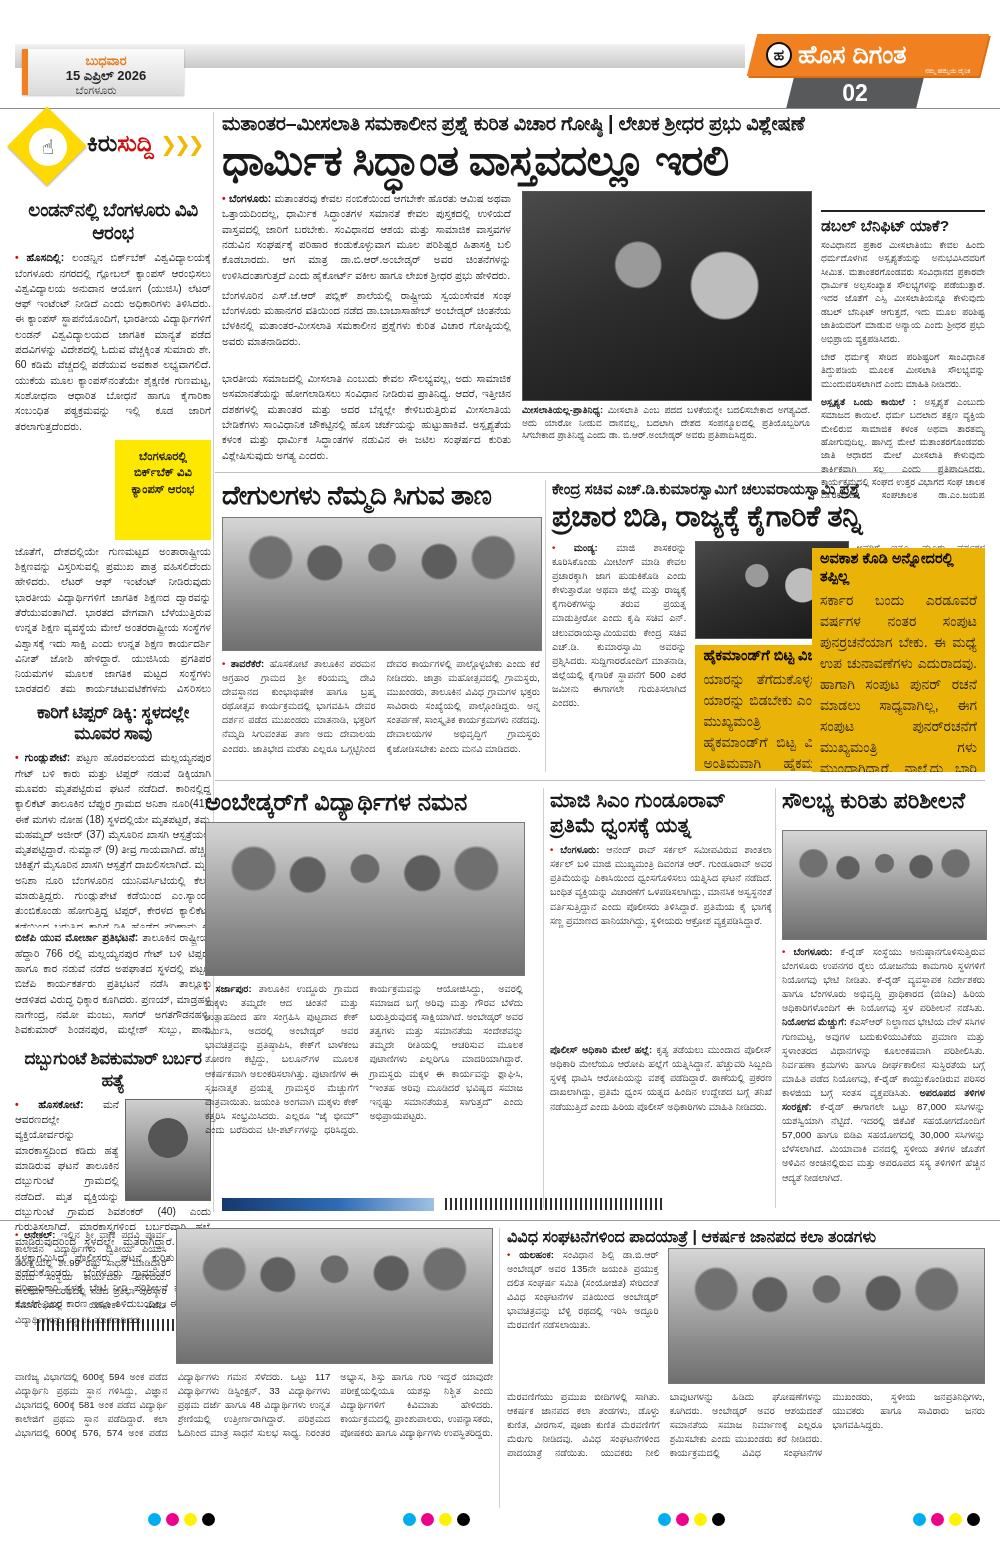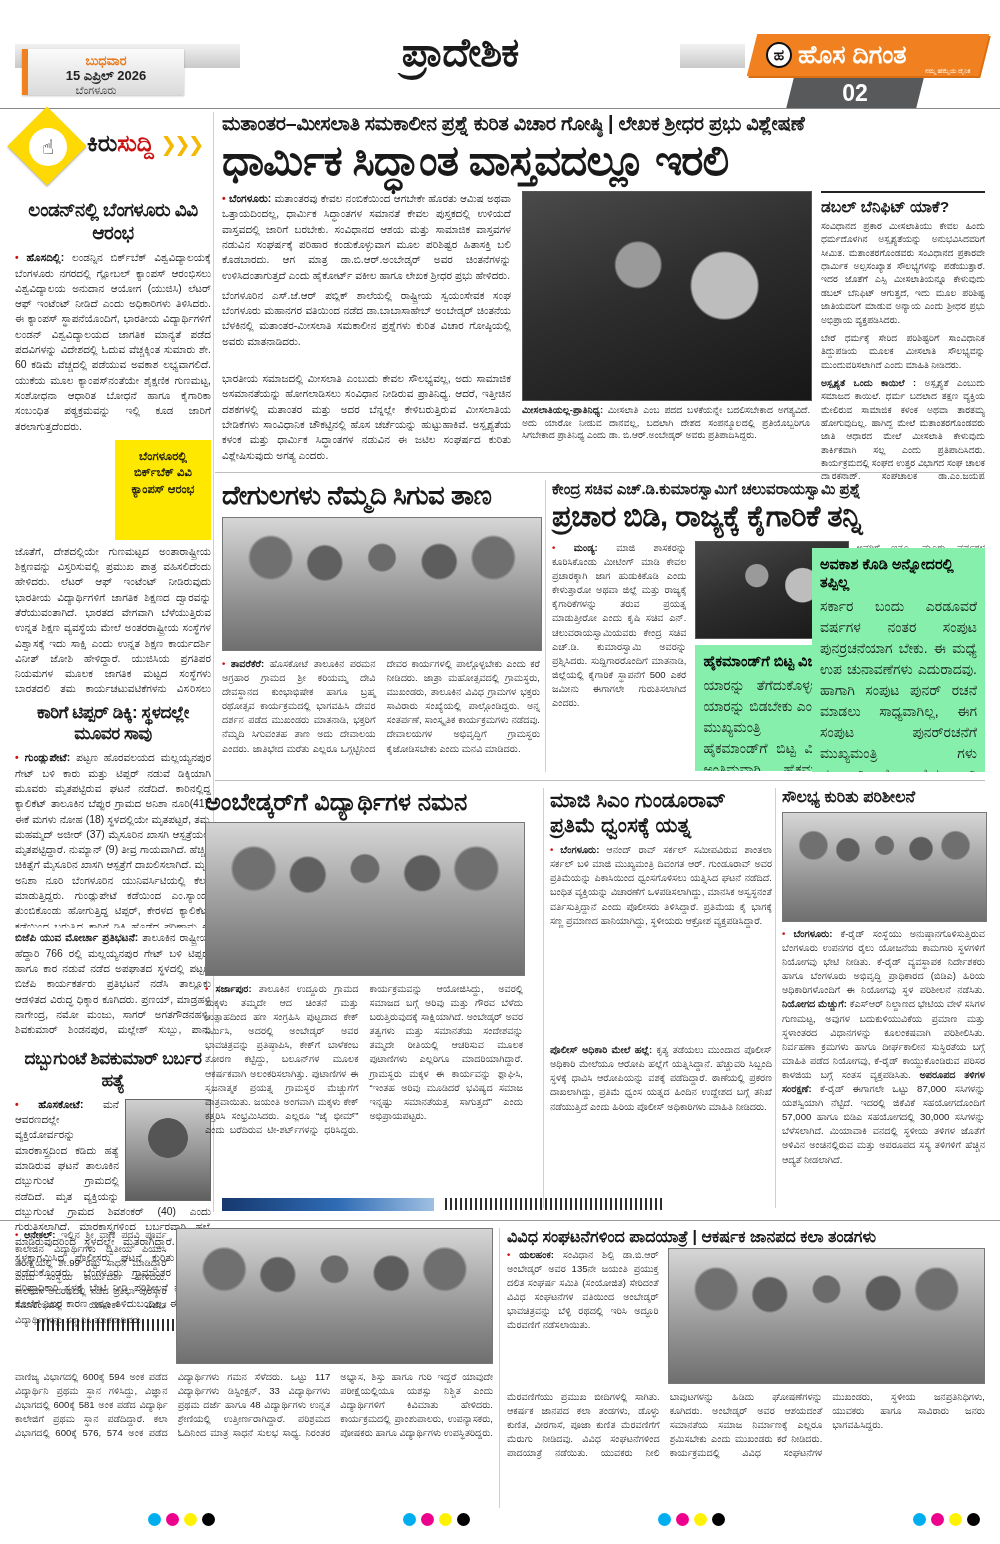--- a/index.html
+++ b/index.html
@@ -36,21 +36,21 @@
       radial-gradient(circle at 50% 30%,#6b6b6b 0 7%,transparent 8%),
       radial-gradient(circle at 68% 33%,#5d5d5d 0 7%,transparent 8%),
       radial-gradient(circle at 85% 30%,#6f6f6f 0 7%,transparent 8%),
       linear-gradient(180deg,#d6d6d6 0%,#b0b0b0 35%,#8b8b8b 70%,#6f6f6f 100%);}
   .ph-dark{border:1px solid #555;background:
       radial-gradient(circle at 70% 45%,#bdbdbd 0 14%,transparent 15%),
       radial-gradient(circle at 40% 35%,#9a9a9a 0 10%,transparent 11%),
       linear-gradient(160deg,#4a4a4a 0%,#2e2e2e 45%,#171717 100%);}
   .cap{font-size:9.3px;line-height:1.35;text-align:justify;color:#222;margin-top:3px;}
   .capb{font-weight:bold;}
-  .greenbox{background:#86efac;padding:7px 8px;box-sizing:border-box;}
+  .greenbox{background:#eab308;padding:1px 8px;box-sizing:border-box;}
   .greenbox .gtitle{font-size:14.5px;font-weight:800;line-height:1.25;margin-bottom:5px;color:#000;}
   .greenbox .gbody{font-size:14px;line-height:1.5;text-align:justify;}
   .vline{width:0;border-left:1px solid #cfcfcf;}
   .hline{border-top:1px solid #bdbdbd;}
   .hatch{height:12px;background:repeating-linear-gradient(90deg,#2e2e2e 0 2px,transparent 2px 5px);}
   .bluebar{height:13px;background:linear-gradient(90deg,#16386e,#2f6cb5 55%,#9fc0e2);}
   .cmyk{display:flex;gap:5px;}
   .cmyk i{width:13px;height:13px;border-radius:50%;display:block;}
   
   #kiru{left:15px;top:112px;width:196px;}
@@ -69,59 +69,58 @@
   .portrait{float:right;width:84px;height:100px;margin:2px 0 2px 6px;border:1px solid #666;background:
       radial-gradient(circle at 50% 38%,#555 0 26%,transparent 27%),
       linear-gradient(180deg,#cfcfcf,#8d8d8d 60%,#5f5f5f);}
   
   #lead{left:222px;top:112px;width:763px;}
   .lead-kick{font-size:19.5px;font-weight:800;letter-spacing:-.3px;margin-bottom:4px;}
   .lead-hl{font-size:42px;font-weight:800;letter-spacing:-1px;line-height:1.05;margin-bottom:8px;}
   .lead-row{display:flex;gap:11px;}
   .lead-c1{width:296px;height:288px;overflow:hidden;}
   .lead-c2{width:288px;}
-  .lead-c3{width:168px;height:288px;overflow:hidden;border-top:2px solid #222;padding-top:5px;box-sizing:border-box;}
+  .lead-c3{width:168px;height:288px;overflow:hidden;border-top:2px solid #222;padding-top:5px;box-sizing:border-box;margin-top:19px;}
   .benefit-title{font-size:15.5px;font-weight:800;margin-bottom:4px;}
   .benefit-body{font-size:9.2px;line-height:1.45;text-align:justify;}
   .subbold{font-weight:bold;}
   
   #temple{left:222px;top:480px;width:318px;}
   .tem-hl{font-size:26px;font-weight:800;letter-spacing:-.5px;margin-bottom:6px;}
   #ksw{left:552px;top:480px;width:433px;}
   .ksw-kick{font-size:15px;font-weight:800;margin-bottom:2px;}
   .ksw-hl{font-size:29px;font-weight:800;letter-spacing:-.5px;margin-bottom:7px;}
   .ksw-row{display:flex;gap:9px;}
   .two-col{column-count:2;column-gap:11px;}
   
   #students{left:205px;top:788px;width:318px;}
   .stu-hl{font-size:24px;font-weight:800;margin-bottom:6px;}
   #statue{left:550px;top:788px;width:222px;}
   .sta-hl{font-size:20.5px;font-weight:800;line-height:1.2;margin-bottom:6px;}
   #facility{left:782px;top:788px;width:203px;}
-  .fac-hl{font-size:16px;font-weight:800;margin-bottom:6px;}
+  .fac-hl{font-size:22px;font-weight:800;margin-bottom:16px;}
   
   #bleft{left:15px;top:1228px;width:478px;}
   #bright{left:507px;top:1228px;width:478px;}
   .bot-kick{font-size:16px;font-weight:800;margin-bottom:2px;}
   .bot-hl{font-size:33px;font-weight:800;letter-spacing:-1px;margin-bottom:7px;}
   .bot-row{display:flex;gap:9px;margin-bottom:6px;}
   .three-col{column-count:3;column-gap:10px;}
 </style>
 </head>
 <body>
 
 <div id="canvas">
 
   <div class="abs hdr-graybar"></div>
   <div class="abs hdr-date">
     <div class="hdr-day">ಬುಧವಾರ</div>
     <div class="hdr-dt">15 ಎಪ್ರಿಲ್ 2026</div>
   </div>
   <div class="abs hdr-city">ಬೆಂಗಳೂರು</div>
-  <div class="abs sec-title">ಪ್ರಾದೇಶಿಕ</div>
   <div class="abs logo-orange">
     <div class="logo-orange-in">
       <span class="logo-circle">ಹ</span>
       <span class="logo-name">ಹೊಸ ದಿಗಂತ</span>
     </div>
     <span class="logo-tag">ನಮ್ಮ ಹೆಮ್ಮೆಯ ದೈನಿಕ</span>
   </div>
   <div class="abs logo-gray">
     <div class="logo-gray-in">02</div>
   </div>

